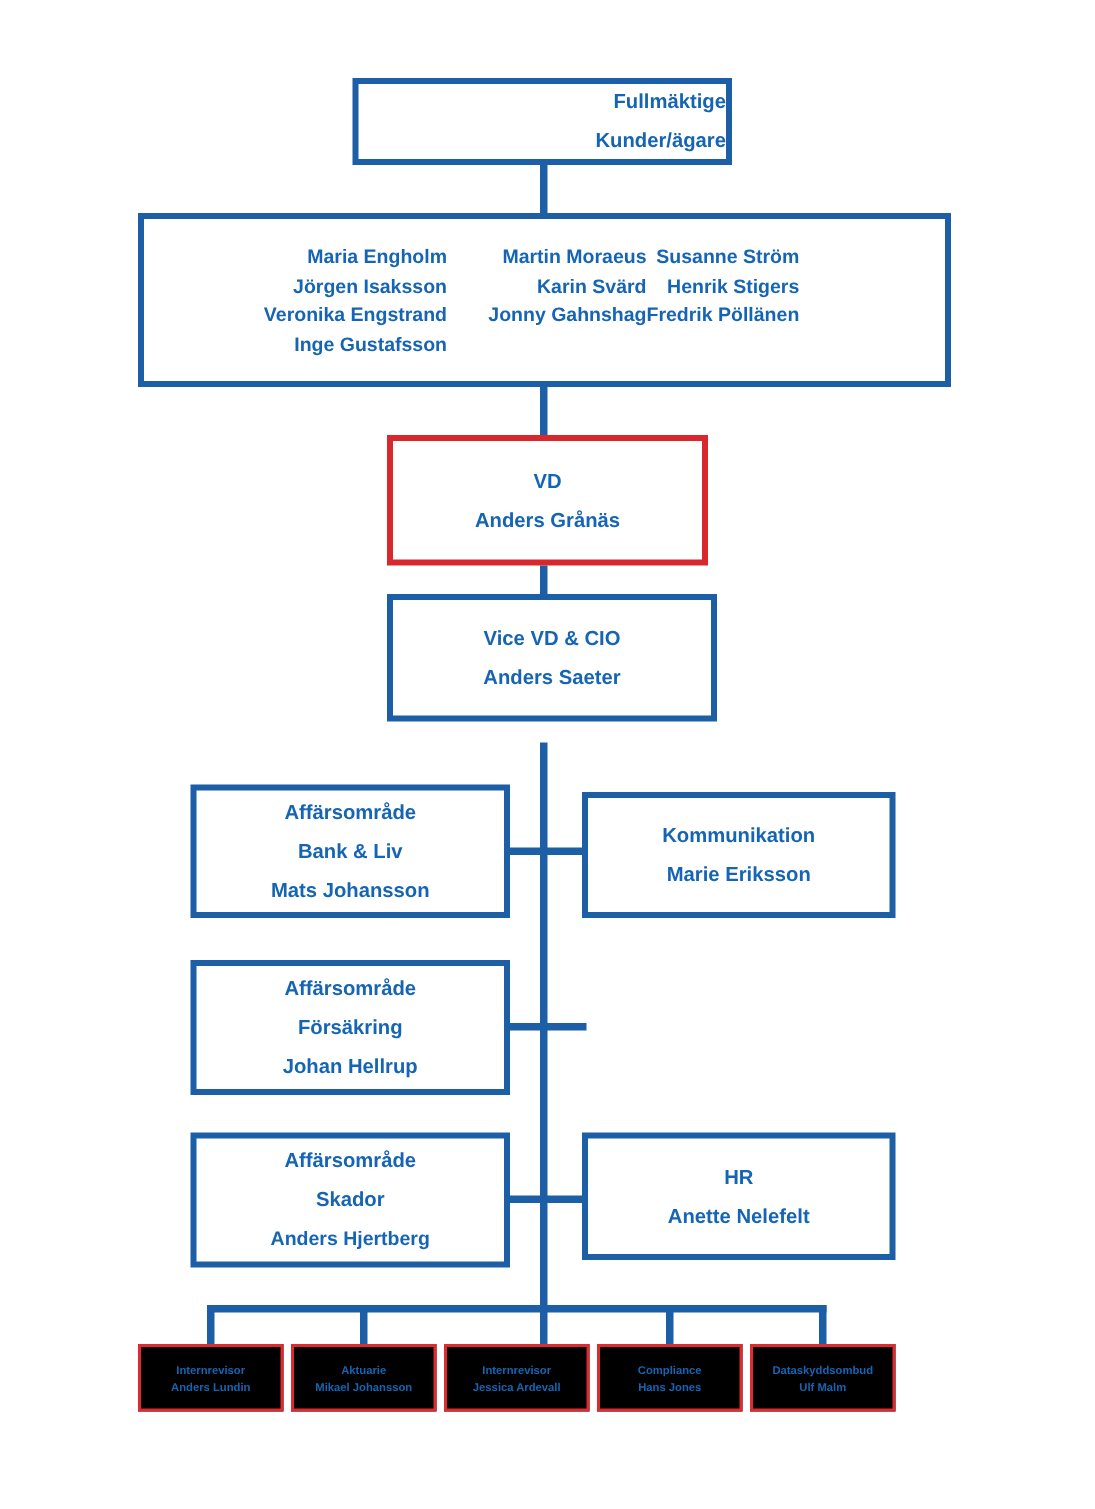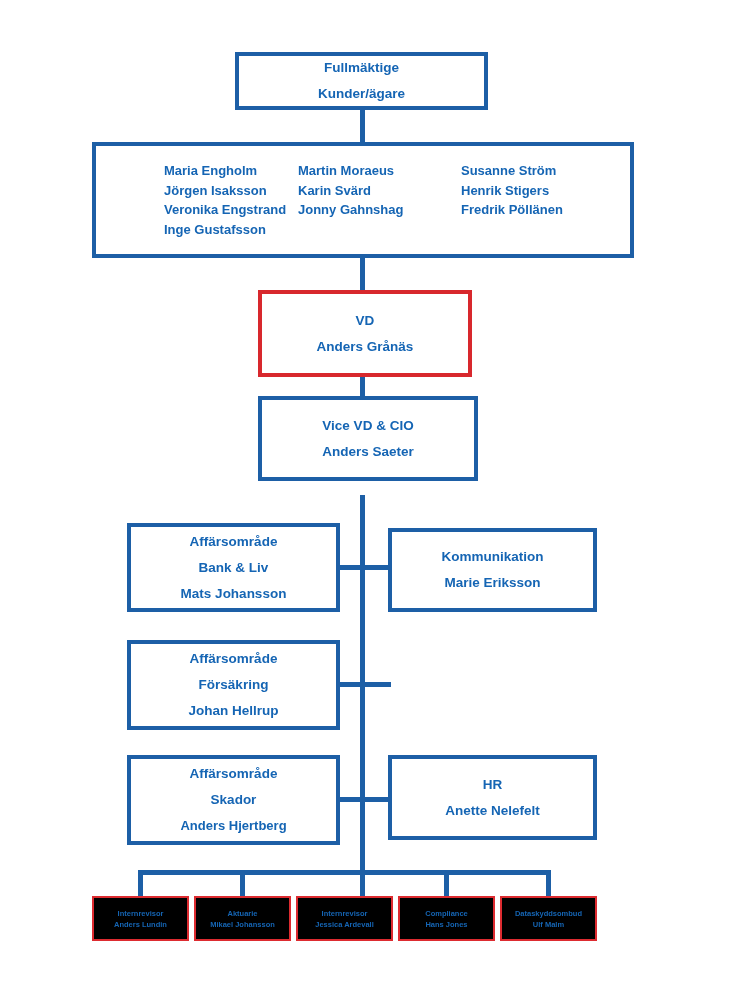--- a/index.html
+++ b/index.html
@@ -34,24 +34,24 @@
     background: #ffffff;
     border: 4px solid #1d5fa6;
     color: #1565b4;
     font-weight: bold;
     display: flex;
     flex-direction: row;
     align-items: center;
     padding-left: 68px;
   }
   .board-col { text-align: left; }
-  .board-col .nm { font-size: 13px; line-height: 19.5px; white-space: nowrap; }
+  .board-col .nm { font-size: 13px; line-height: 19.5px; white-space: nowrap; text-align: right; }
   .col1 { width: 134px; }
   .col2 { width: 133px; }
-  .col3 { width: auto; margin-left: 30px; }
+  .col3 { width: auto; }
   .staff {
     position: absolute;
     box-sizing: border-box;
     background: #000000;
     border: 2px solid #dd2b30;
     color: #1565b4;
     font-weight: bold;
     display: flex;
     flex-direction: column;
     justify-content: center;
@@ -74,21 +74,21 @@
   <div class="vline" style="left:360px; top:495px; height:403px;"></div>
   <div class="hline" style="left:337px; top:565px; width:54px;"></div>
   <div class="hline" style="left:337px; top:682px; width:54px;"></div>
   <div class="hline" style="left:337px; top:797px; width:54px;"></div>
   <div class="hline" style="left:138px; top:870px; width:413px;"></div>
   <div class="vline" style="left:138px; top:870px; height:28px;"></div>
   <div class="vline" style="left:240px; top:870px; height:28px;"></div>
   <div class="vline" style="left:444px; top:870px; height:28px;"></div>
   <div class="vline" style="left:546px; top:870px; height:28px;"></div>
 
-  <div class="box" style="left:235px; top:52px; width:253px; height:58px;">
+  <div class="box" style="left:235px; top:52px; width:253px; height:58px;align-items:flex-end;">
     <div class="bl">Fullmäktige</div>
     <div class="bl">Kunder/ägare</div>
   </div>
 
   <div class="board-inner">
     <div class="board-col col1">
       <div class="nm">Maria Engholm</div>
       <div class="nm">Jörgen Isaksson</div>
       <div class="nm">Veronika Engstrand</div>
       <div class="nm">Inge Gustafsson</div>

